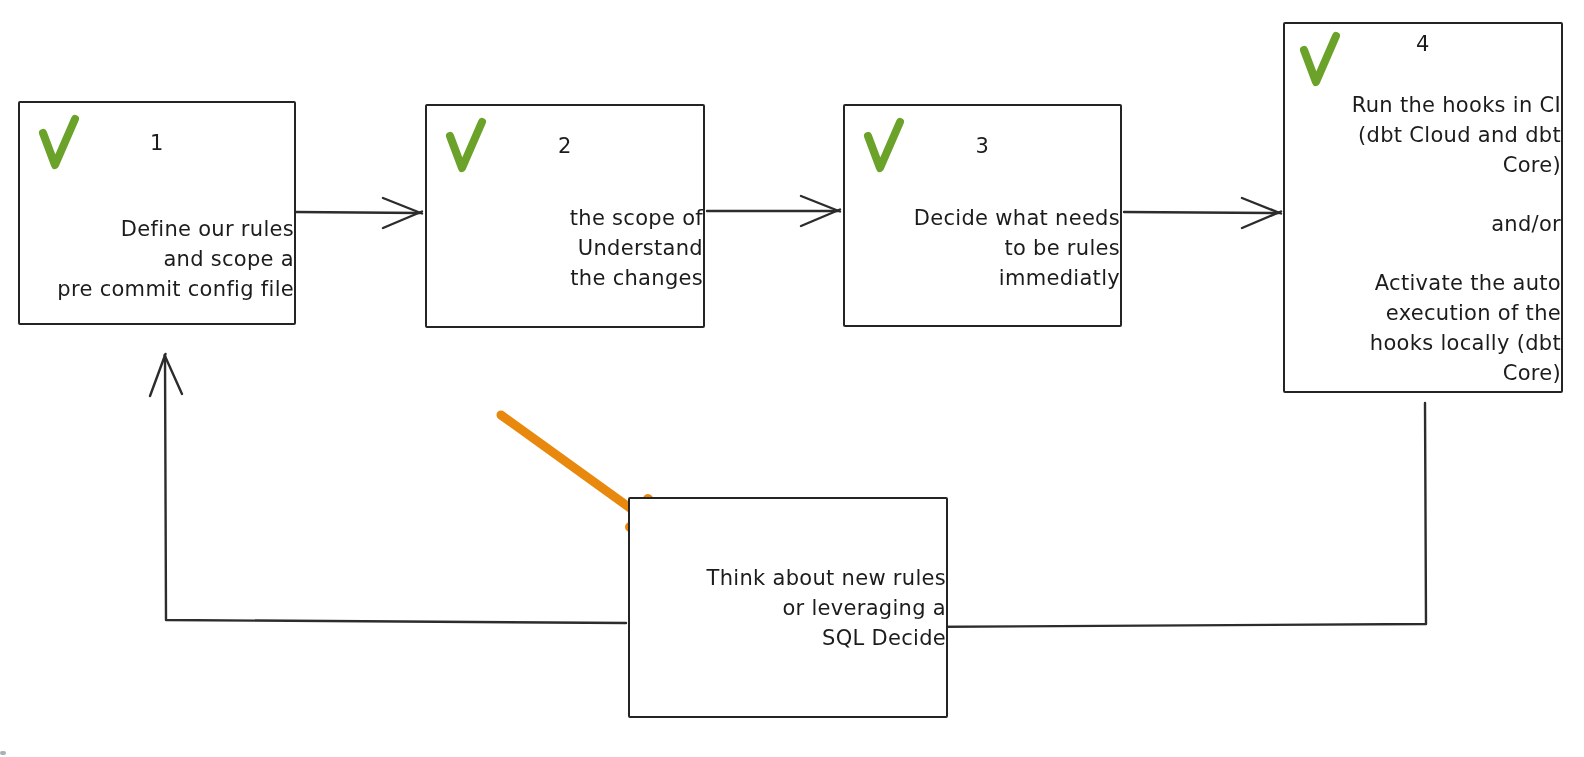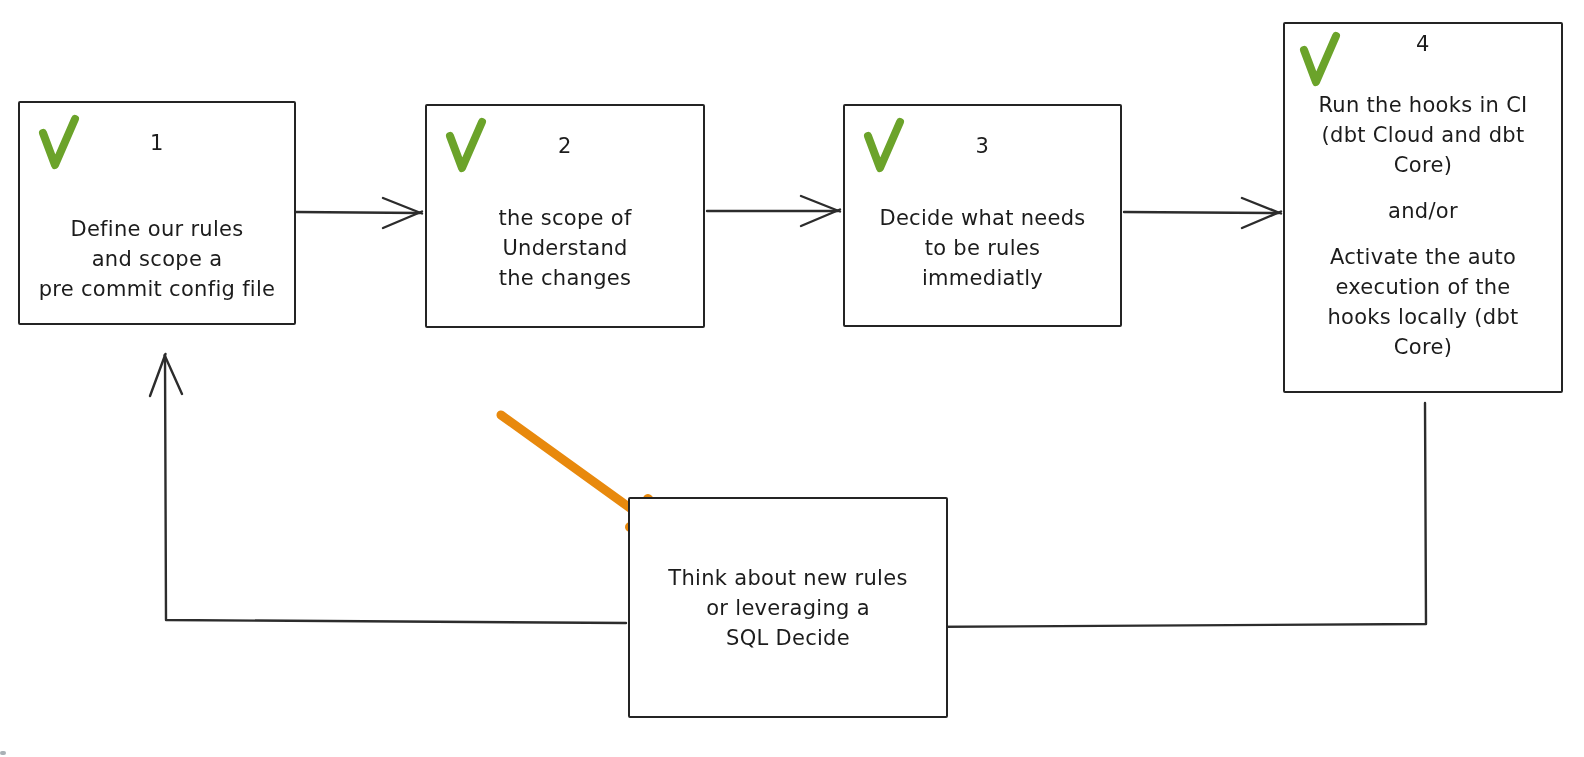--- a/index.html
+++ b/index.html
@@ -63,26 +63,26 @@
     position: absolute;
     left: 0; right: 0;
     top: 28px;
     text-align: center;
     font-size: 21px;
     letter-spacing: 0.4px;
   }
   .body-text {
     position: absolute;
     left: 0; right: 0;
-    text-align: center;
+    text-align: right;
     font-size: 21px;
     line-height: 30px;
     letter-spacing: 0.3px;
   }
-  .para + .para { margin-top: 16px; }
+  .para + .para { margin-top: 29px; }
   .speck {
     position: absolute;
     left: 0;
     bottom: 2px;
     width: 6px;
     height: 4px;
     border-radius: 2px;
     background: #aab1b6;
   }
 </style>

